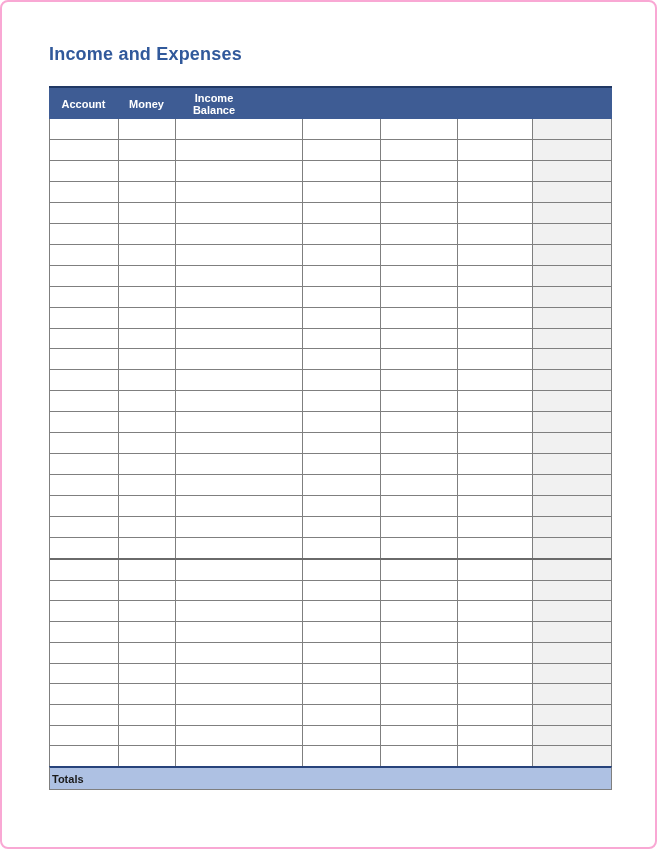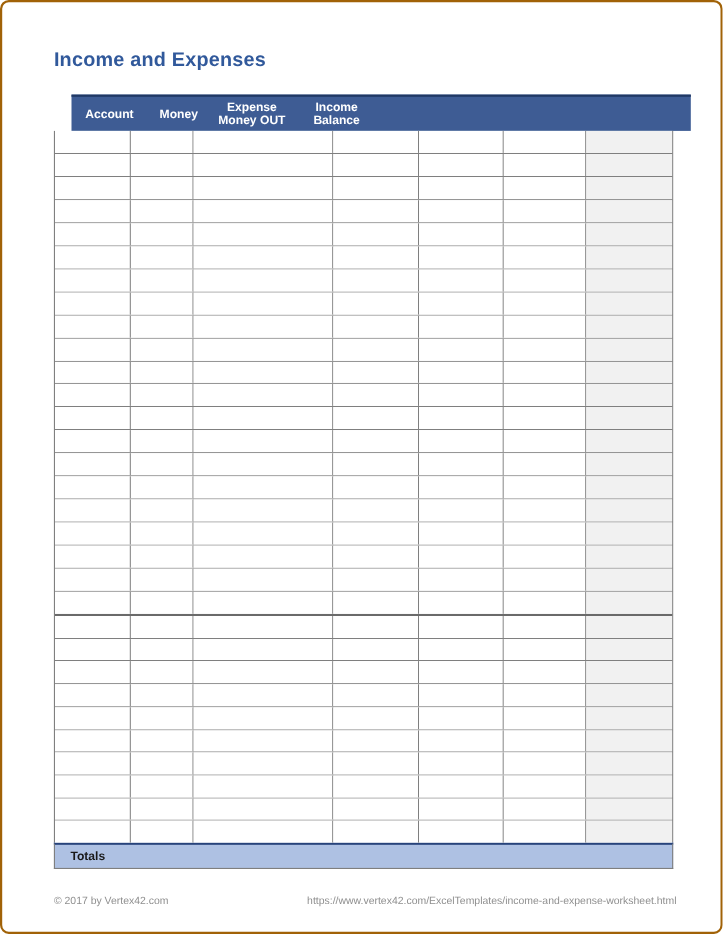--- a/index.html
+++ b/index.html
@@ -1,35 +1,35 @@
 <!DOCTYPE html>
 <html><head>
 <meta charset="utf-8">
 <style>
   html,body{margin:0;padding:0;background:#ffffff;}
   .page{
     position:relative;
     width:657px;height:849px;
     box-sizing:border-box;
     background:#ffffff;
-    border:2px solid #a16207;
+    border:2px solid #f9a8d4;
     border-radius:8px;
     overflow:hidden;
     font-family:"Liberation Sans", sans-serif;
   }
   .title{
     position:absolute;left:47px;top:42px;
     font-size:18px;font-weight:bold;color:#31599b;
     letter-spacing:0.2px;
   }
   .table{
     position:absolute;left:47px;top:84px;width:563px;
   }
   .grid{
-    display:flex;width:100%;margin-left:16px;
+    display:flex;width:100%;
   }
   .c0{width:69px;} .c1{width:57px;} .c2{width:128px;}
   .c3{width:78px;} .c4{width:77px;} .c5{width:76px;} .c6{width:78px;}
   .thead{
     box-sizing:border-box;
     height:33px;
     background:#3e5c94;
     border-top:2px solid #203864;
   }
   .hcell{
@@ -57,21 +57,21 @@
   .cell.c6{border-right:none;background:#f1f1f1;}
   .totals{
     box-sizing:border-box;
     height:24px;
     background:#aec1e3;
     border-top:2px solid #27437b;
     border-left:1px solid #7f7f7f;
     border-right:1px solid #7f7f7f;
     border-bottom:1px solid #7f7f7f;
     display:flex;align-items:center;
-    padding-left:14px;
+    padding-left:2px;
     font-size:11px;font-weight:bold;color:#1a1a1a;
   }
   .footer{
     position:absolute;left:0;top:812px;width:100%;height:14px;
     font-size:9.5px;color:#8f8f8f;
   }
   .footer .copy{position:absolute;left:47px;top:0;}
   .footer .url{position:absolute;right:40px;top:0;}
 </style>
 </head>
@@ -79,22 +79,20 @@
 
 <div class="page">
 
   <div class="title">Income and Expenses</div>
 
   <div class="table">
 
     <div class="thead grid">
       <div class="hcell c0">Account</div>
       <div class="hcell c1">Money</div>
-      <div class="hcell c5">Expense
-Money OUT</div>
       <div class="hcell c6">Income
 Balance</div>
     </div>
 
     <div class="tbody">
         <div class="tsection s0">
           <div class="trow">
             <div class="cell c0"></div>
             <div class="cell c1"></div>
             <div class="cell c2"></div>
@@ -377,18 +375,14 @@
           </div>
         </div>
       </div>
 
     <div class="totals">
       <span>Totals</span>
     </div>
 
   </div>
 
-  <div class="footer">
-    <span class="copy">© 2017 by Vertex42.com</span>
-    <span class="url">https://www.vertex42.com/ExcelTemplates/income-and-expense-worksheet.html</span>
-  </div>
 
 </div>
 
 </body></html>

